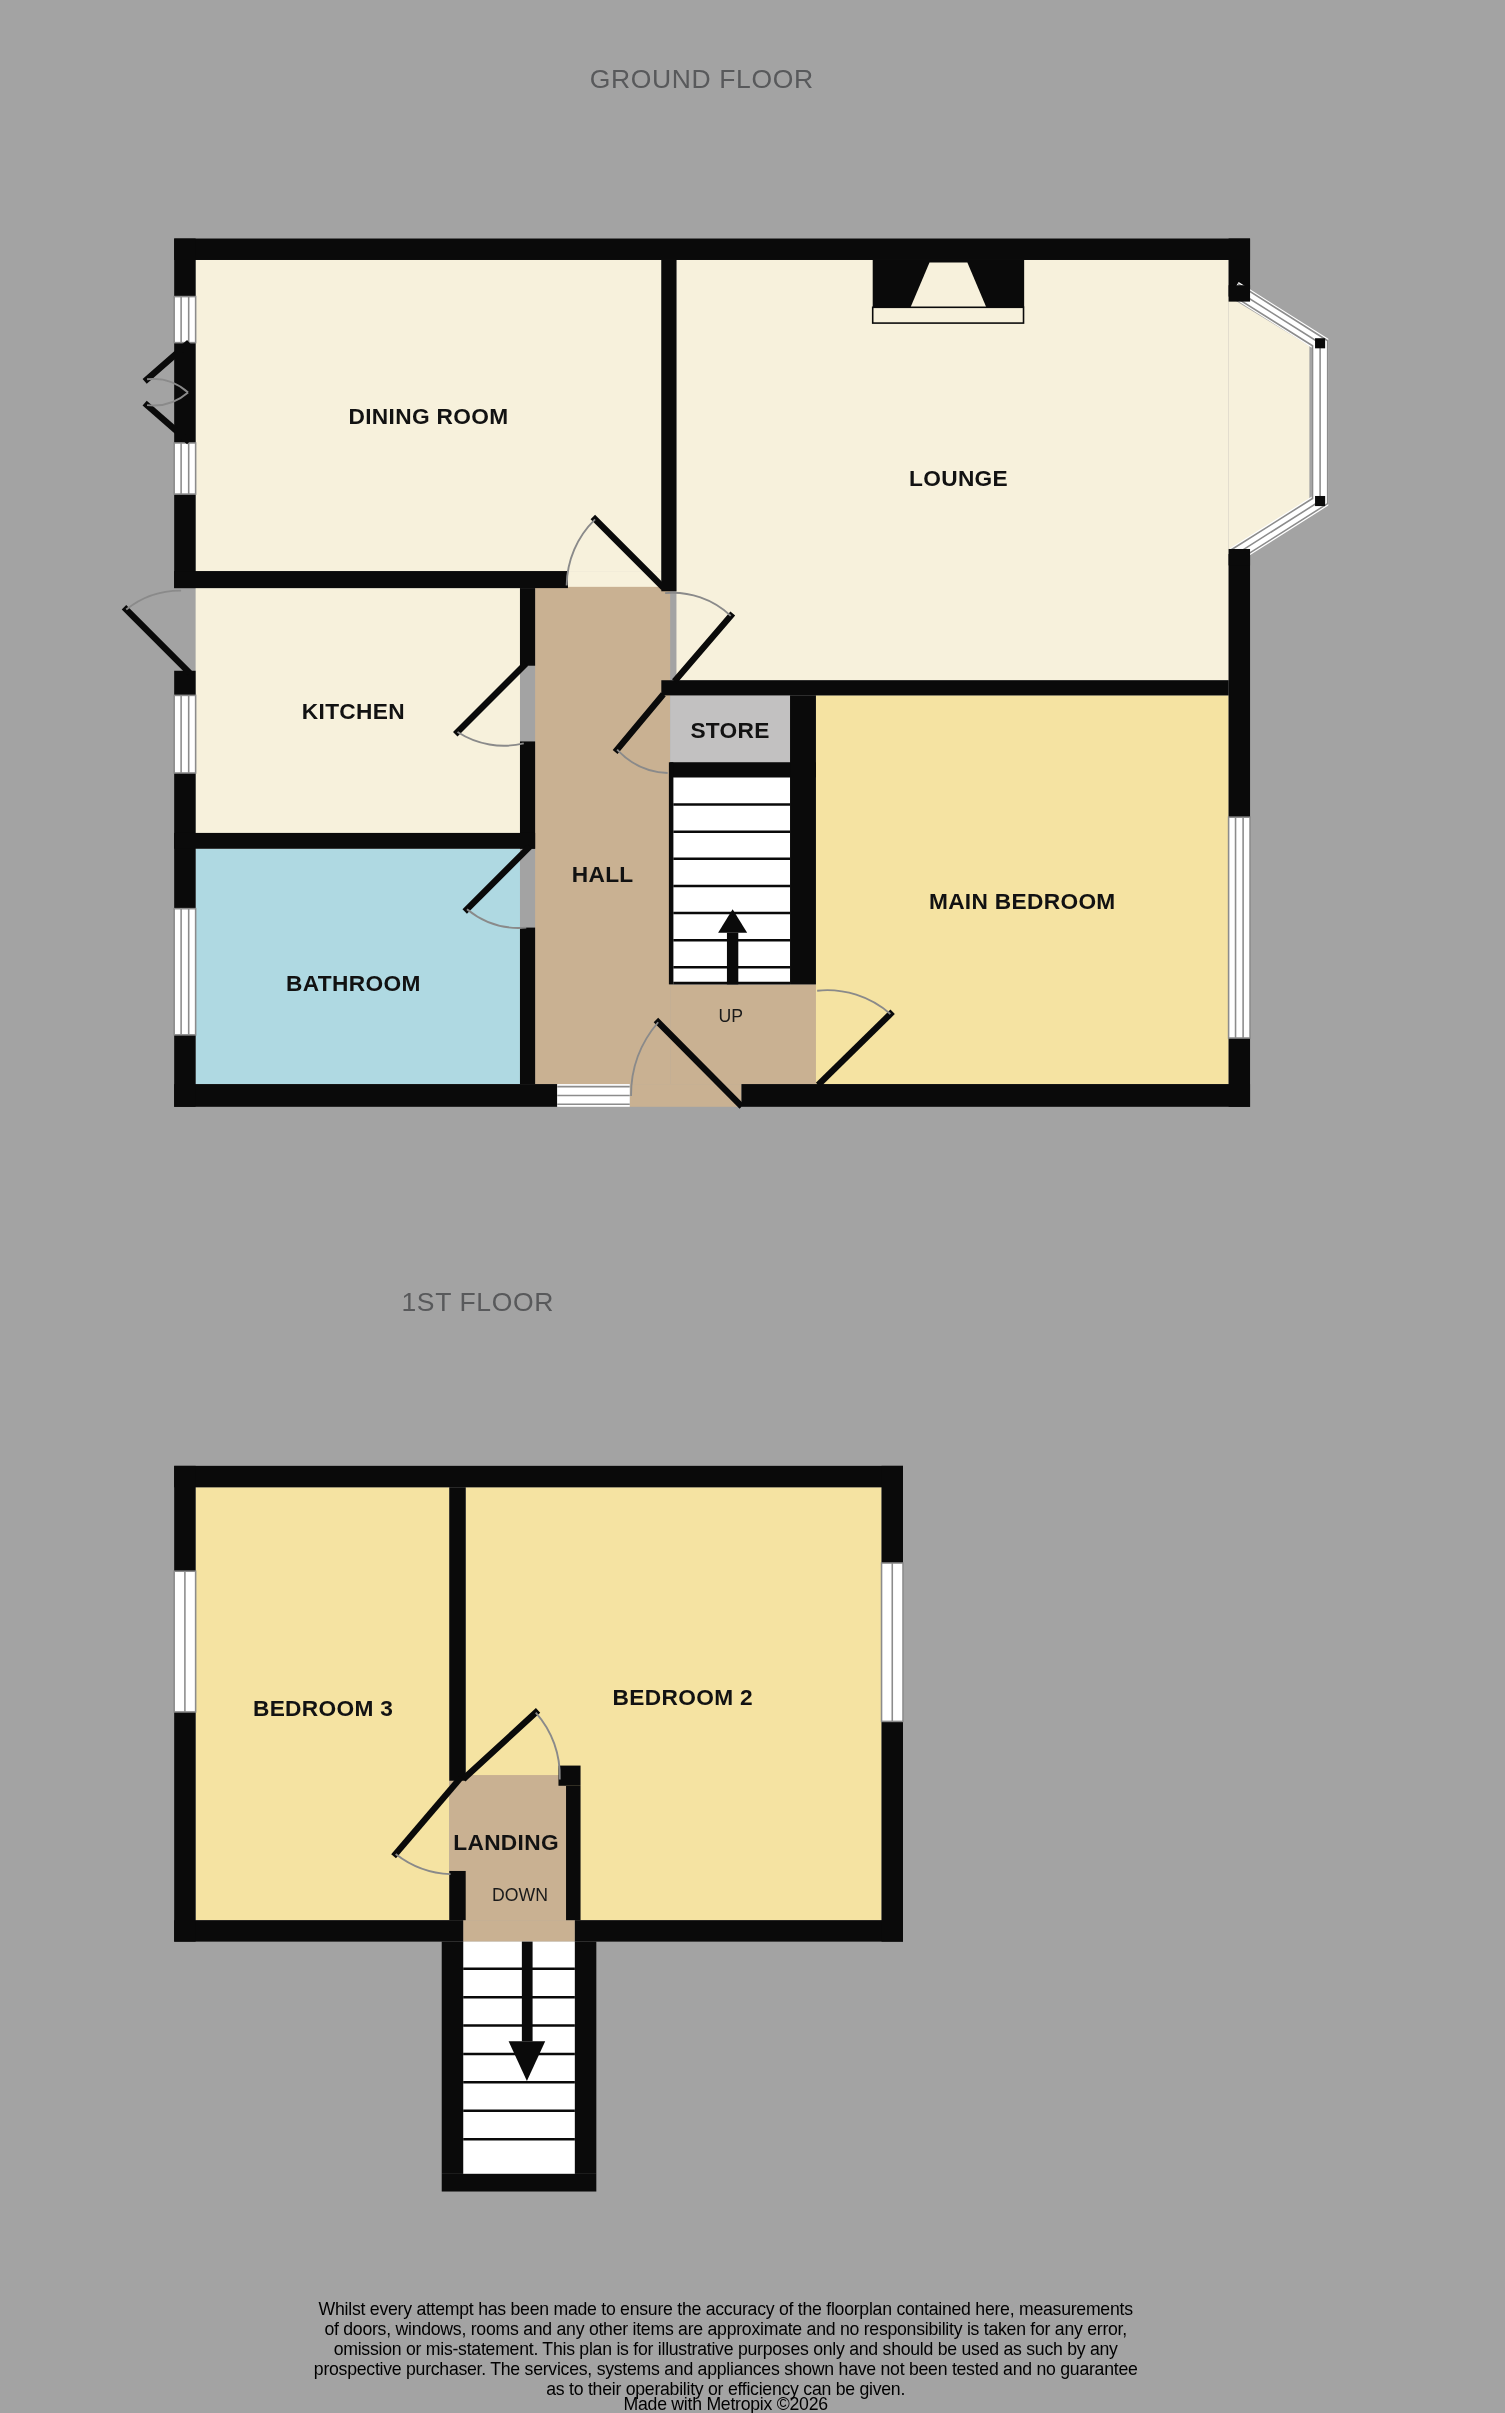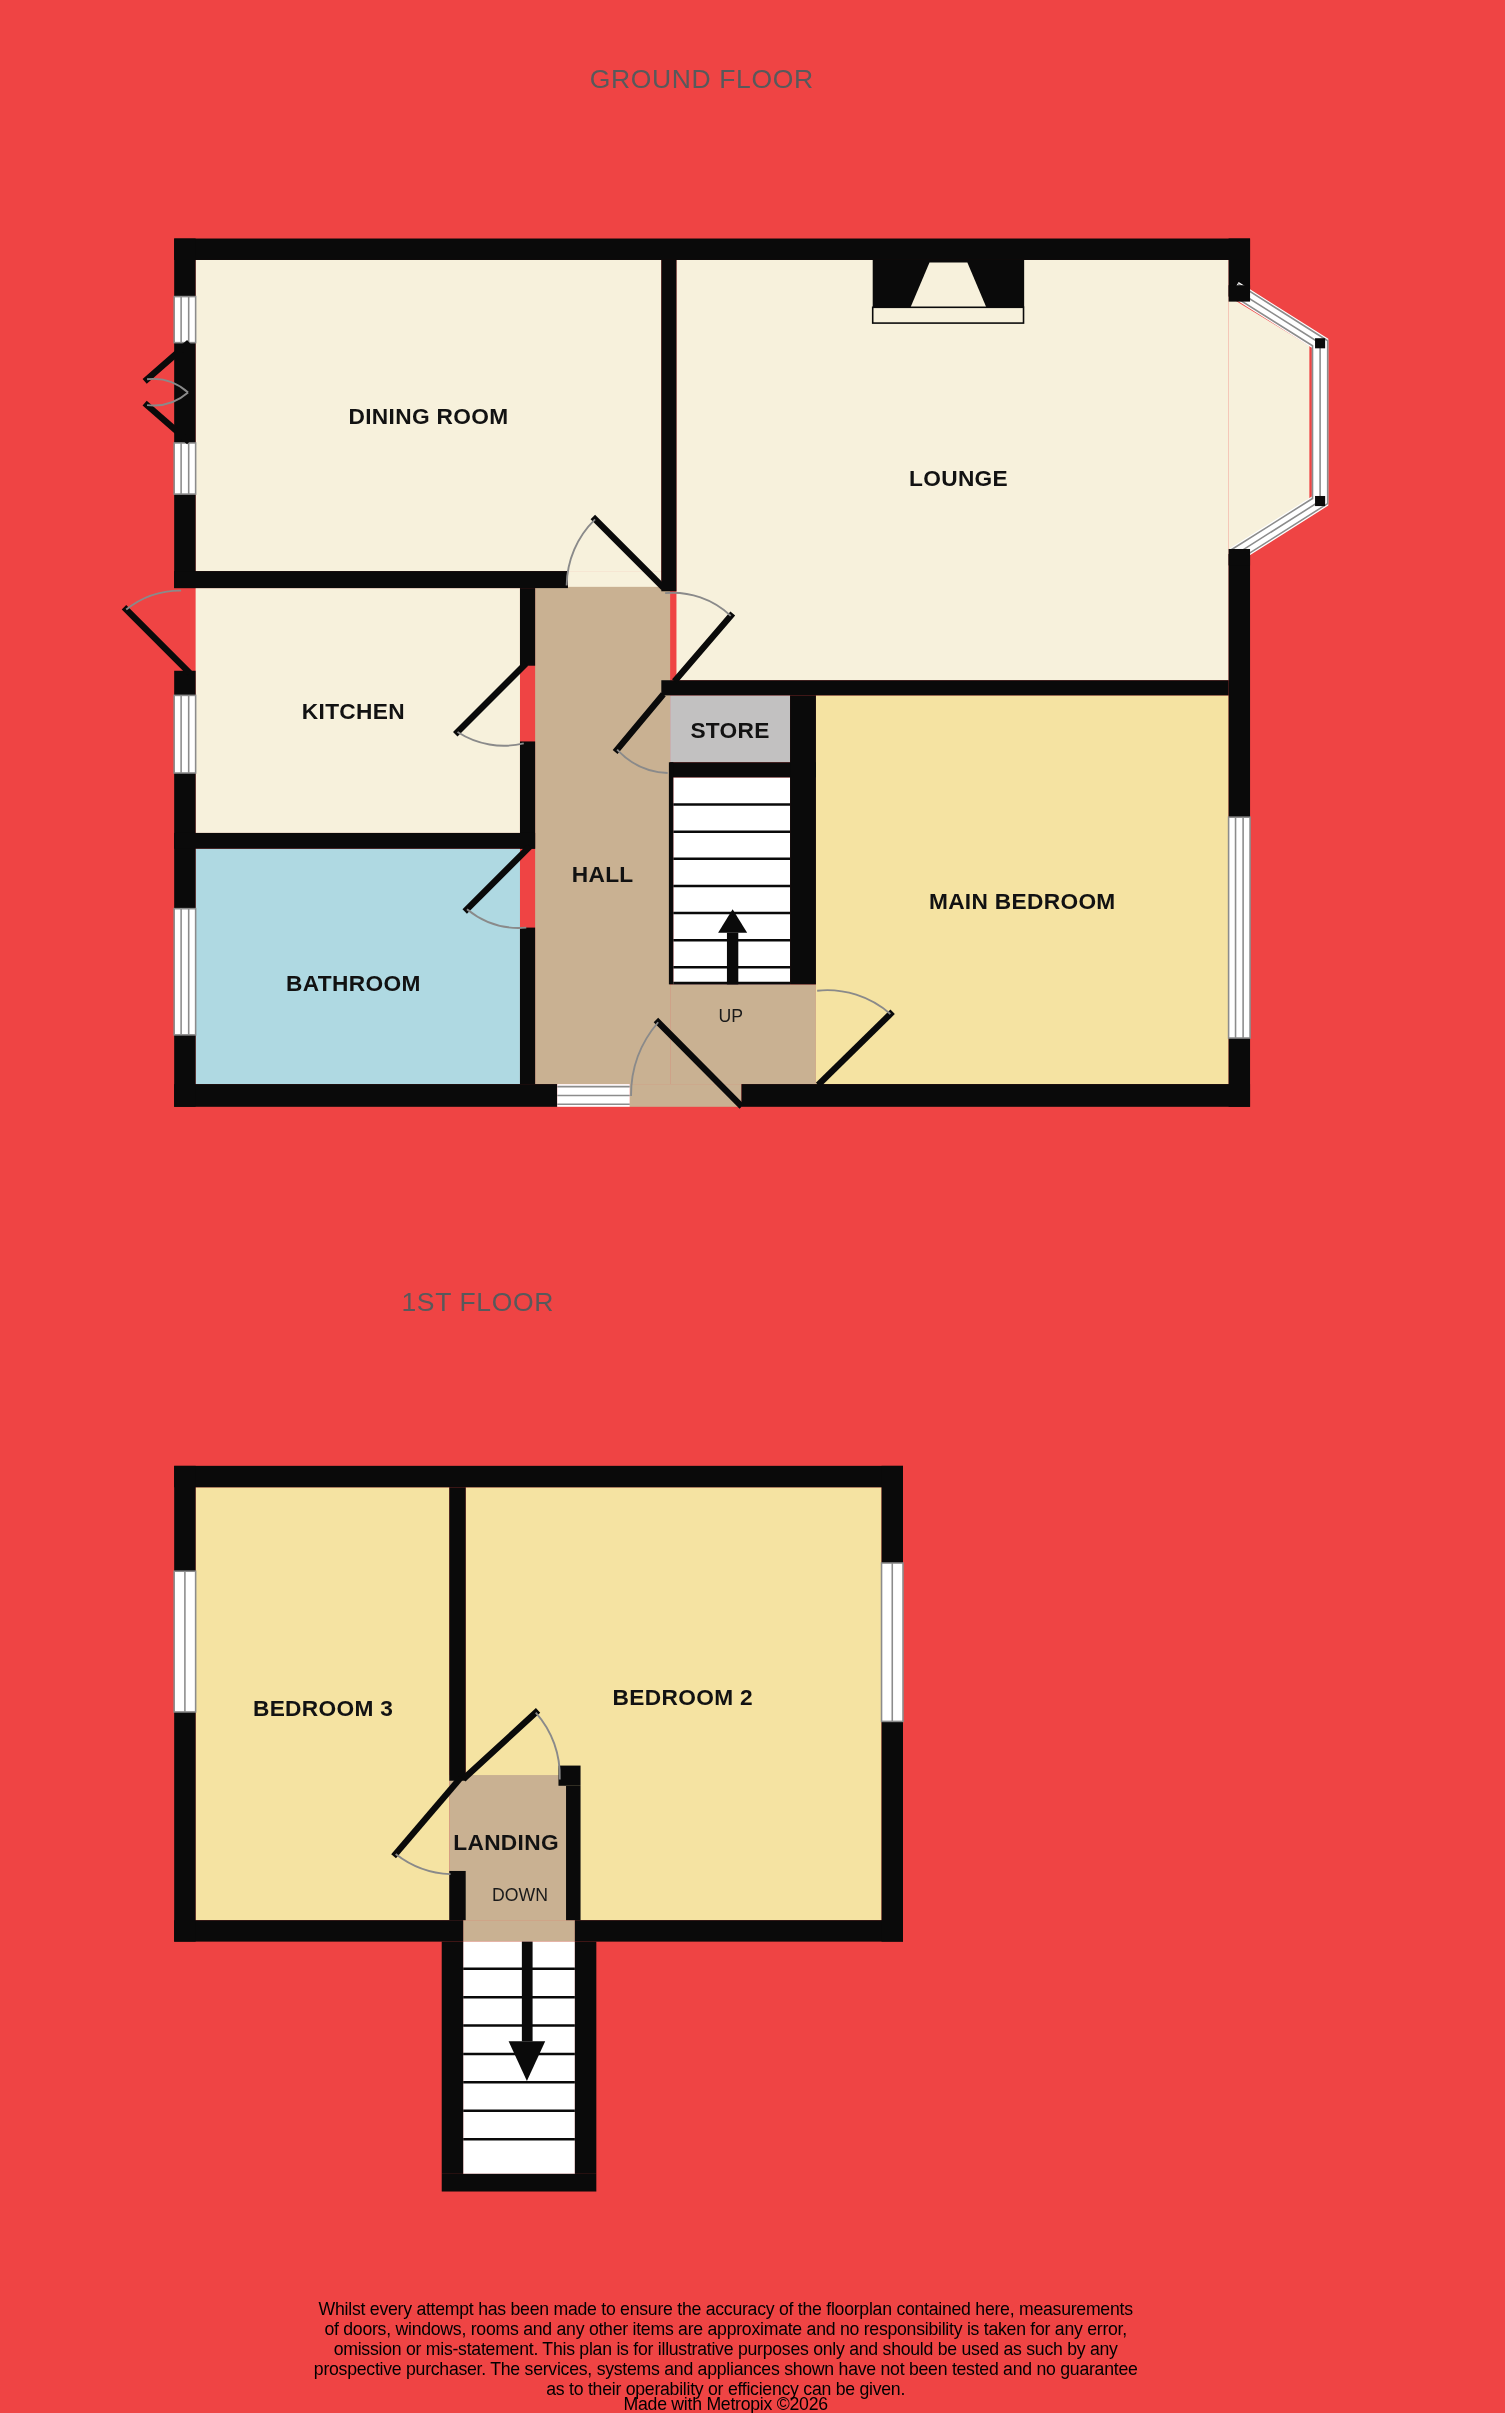--- a/index.html
+++ b/index.html
@@ -1,16 +1,16 @@
 <!DOCTYPE html>
 <html style="font-size:10px"><head>
 <meta charset="utf-8">
 <style>
   html,body{margin:0;padding:0;background:#ffffff;}
-  #stage{width:1505px;height:2413px;position:relative;background:#ef4444;}
+  #stage{width:1505px;height:2413px;position:relative;background:#a3a3a3;}
   svg{display:block;}
   .wall{fill:#0A0A0A;}
   .thinwall{fill:#0A0A0A;}
   .leaf{stroke:#0A0A0A;stroke-width:10;fill:none;stroke-linecap:square;}
   .arc{stroke:#8A8A8A;stroke-width:3;fill:none;}
   .tread{stroke:#0A0A0A;stroke-width:4;}
   .winframe{fill:#FFFFFF;stroke:#8C8C8C;stroke-width:2.5;}
   .winline{stroke:#8C8C8C;stroke-width:2.5;fill:none;}
   .winband{stroke:#FFFFFF;stroke-width:26;fill:none;}
   .hearth{fill:#F7F1DC;stroke:#0A0A0A;stroke-width:2.5;}

